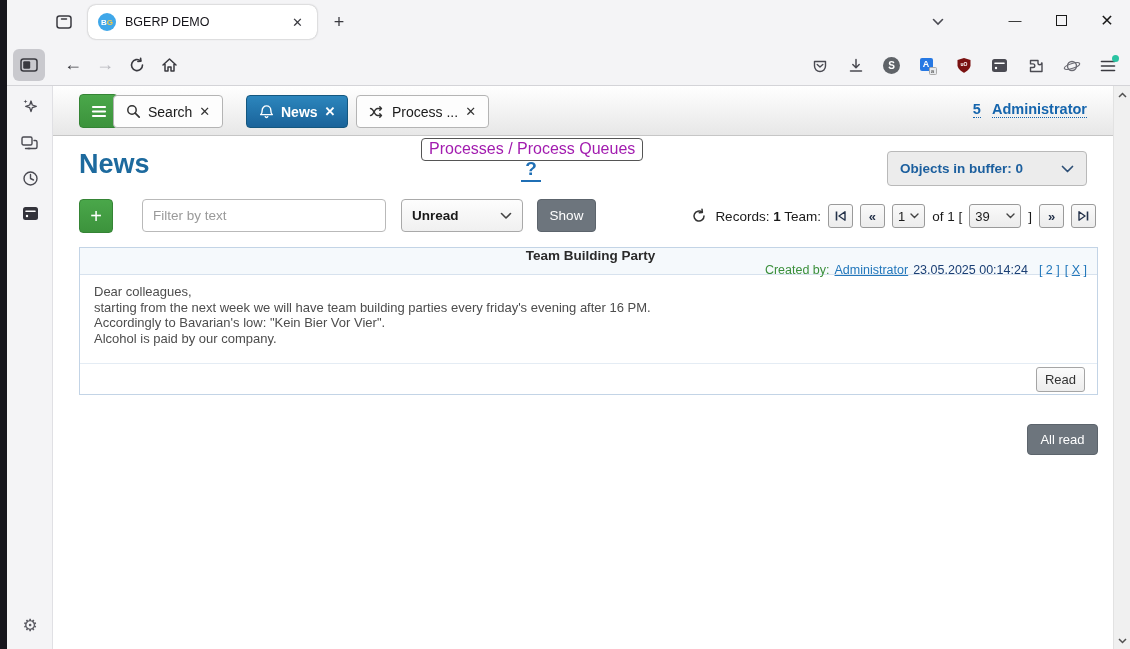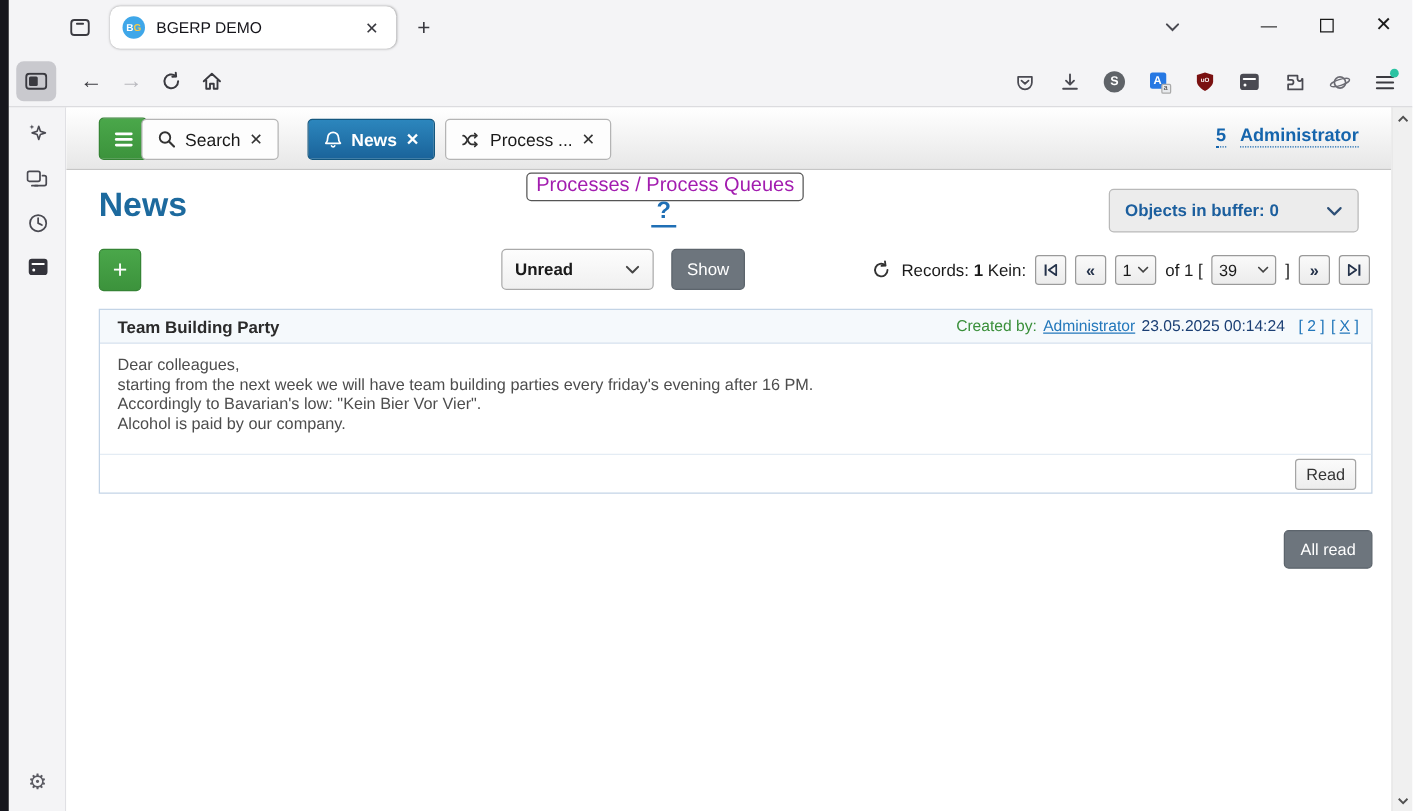--- a/index.html
+++ b/index.html
@@ -78,21 +78,21 @@
   .status-select { position:absolute; left:348px; top:113px; width:122px; height:33px; background:linear-gradient(#fdfdfd,#f0f0f0); border:1px solid #a9a9a9; border-radius:4px; display:flex; align-items:center; padding:0 10px; font-size:13.5px; font-weight:bold; color:#1a1a1a; }
   .status-select svg { margin-left:auto; }
   .show-btn { position:absolute; left:484px; top:113px; width:59px; height:33px; background:#6d757d; border:1px solid #5c646c; border-radius:4px; color:#fff; font-size:13.5px; display:flex; align-items:center; justify-content:center; }
 
   .pagination { position:absolute; right:17px; top:117px; height:26px; display:flex; align-items:center; gap:7px; font-size:13.5px; color:#1a1a1a; }
   .pg-btn { width:25px; height:24px; background:linear-gradient(#fafafa,#ececec); border:1px solid #9a9a9a; border-radius:3px; display:flex; align-items:center; justify-content:center; color:#24324a; font-size:13px; font-weight:bold; }
   .pg-select { height:24px; background:linear-gradient(#fafafa,#ececec); border:1px solid #9a9a9a; border-radius:3px; display:flex; align-items:center; padding:0 5px; gap:5px; font-size:13px; color:#1a1a1a; }
   .refresh-btn { width:18px; height:18px; display:flex; align-items:center; justify-content:center; }
 
   .news-panel { position:absolute; left:26px; top:161px; width:1019px; border:1px solid #c3d4e6; background:#fff; }
-  .news-header { height:27px; background:#f5f9fc; border-bottom:1px solid #d7e2ee; display:flex; align-items:center; padding:0 10px 0 14px; }
+  .news-header { height:27px; background:#f5f9fc; border-bottom:1px solid #d7e2ee; display:flex; align-items:center; padding:0 10px 0 14px;flex-direction:column; }
   .news-title { font-size:13.5px; font-weight:bold; color:#2b2b2b; }
   .news-meta { margin-left:auto; font-size:12.5px; white-space:nowrap; display:flex; gap:5px; align-items:center; }
   .meta-created { color:#3a8f3a; }
   .meta-author { color:#2277bb; text-decoration:underline; cursor:pointer; }
   .meta-date { color:#1b3f74; }
   .meta-count { color:#2277bb; margin-left:6px; }
   .meta-x-wrap { color:#2277bb; }
   .meta-x { text-decoration:underline; cursor:pointer; }
   .news-body { padding:9px 14px 17px; font-size:13px; line-height:15.6px; color:#4d4d4d; }
   .news-footer { height:31px; border-top:1px solid #e4ecf4; display:flex; align-items:center; justify-content:flex-end; padding-right:12px; }
@@ -309,36 +309,37 @@
     <div class="page-title">News</div>
 
     <div class="buffer-btn">
       <span>Objects in buffer: 0</span>
       <svg width="13" height="8" viewBox="0 0 13 8">
           <polyline points="1.5,1.5 6.5,6.5 11.5,1.5" fill="none" stroke="#2d4f76" stroke-width="1.7" stroke-linecap="round" stroke-linejoin="round"></polyline>
         </svg>
     </div>
 
     <div class="add-btn">+</div>
+    <input class="filter-input" type="text" placeholder="Filter by text" style="">
     <div class="status-select">
       <span>Unread</span>
       <svg width="12" height="8" viewBox="0 0 12 8">
           <polyline points="1.5,1.5 6,6 10.5,1.5" fill="none" stroke="#444" stroke-width="1.6" stroke-linecap="round" stroke-linejoin="round"></polyline>
         </svg>
     </div>
     <div class="show-btn">Show</div>
 
     <div class="pagination">
       <span class="refresh-btn">
         <svg width="16" height="16" viewBox="0 0 16 16">
             <path d="M13 8 A5 5 0 1 1 11.2 4.2" fill="none" stroke="#333" stroke-width="1.5" stroke-linecap="round"></path>
             <polyline points="11,1.2 11.4,4.4 8.2,4.7" fill="none" stroke="#333" stroke-width="1.5" stroke-linecap="round" stroke-linejoin="round"></polyline>
           </svg>
       </span>
-      <span><span>Records:</span> <b>1</b> <span>Kein:</span></span>
+      <span><span>Records:</span> <b>1</b> <span>Team:</span></span>
       <span class="pg-btn">
         <svg width="11" height="10" viewBox="0 0 11 10">
             <line x1="1.5" y1="0.5" x2="1.5" y2="9.5" stroke="#24324a" stroke-width="1.6"></line>
             <path d="M10 0.8 L4 5 L10 9.2 Z" fill="none" stroke="#24324a" stroke-width="1.4" stroke-linejoin="round"></path>
           </svg>
       </span>
       <span class="pg-btn">«</span>
       <span class="pg-select">
         <span>1</span>
         <svg width="9" height="6" viewBox="0 0 9 6">

